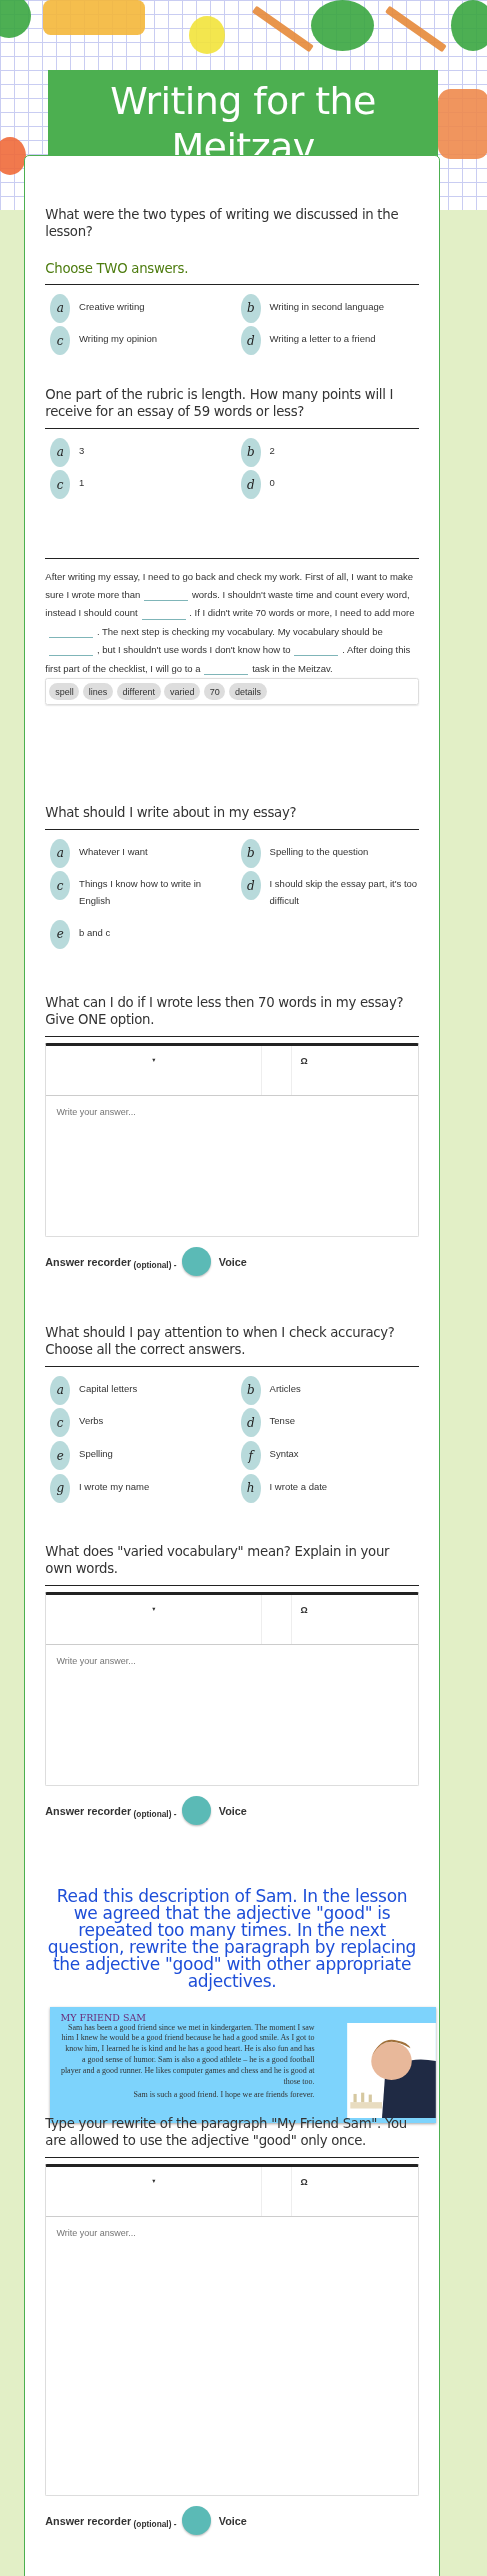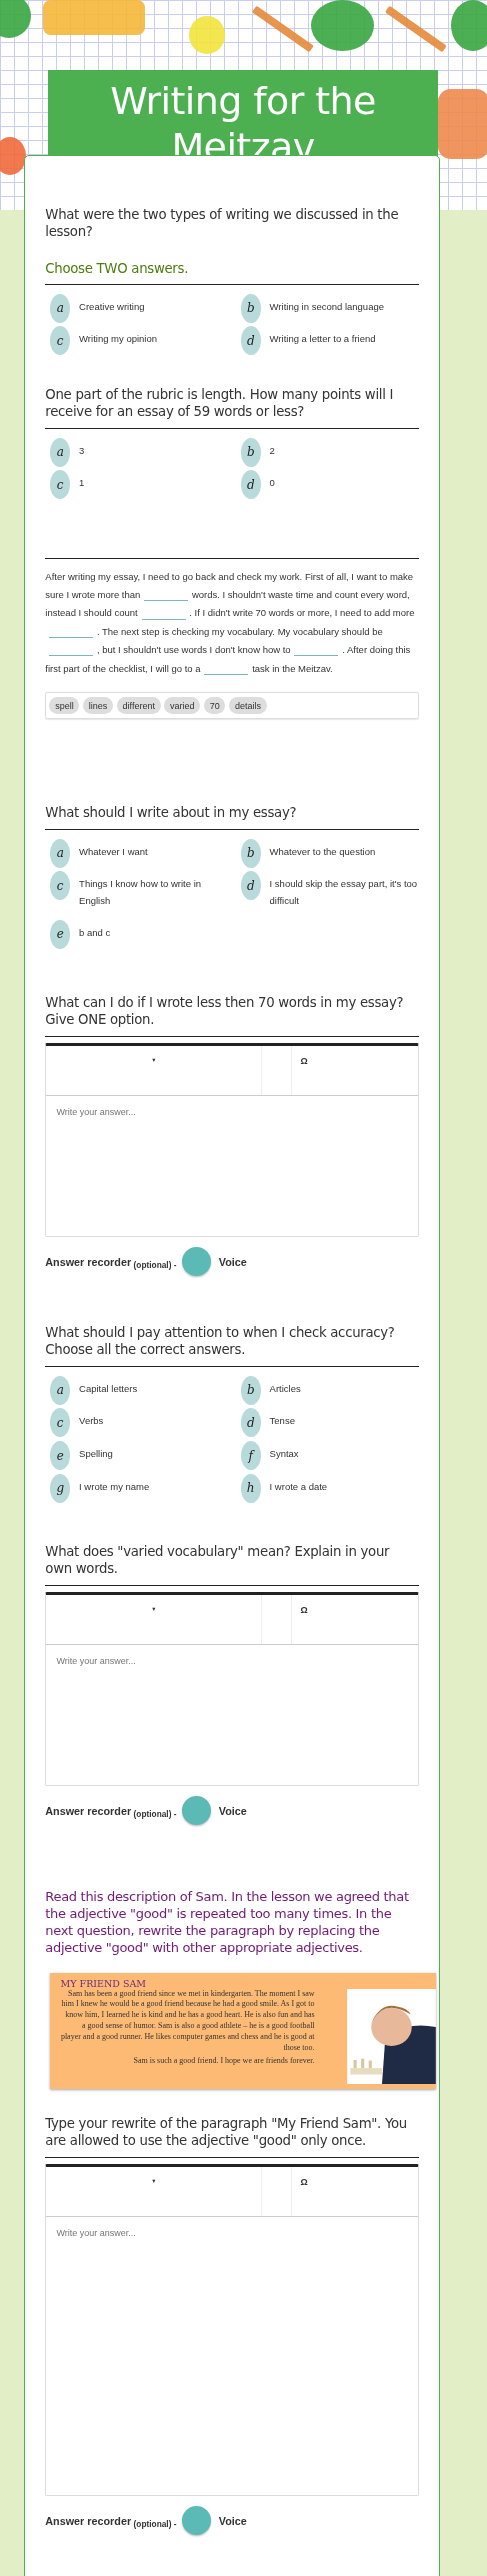--- a/index.html
+++ b/index.html
@@ -50,37 +50,37 @@
   .badge {
     width: 19.7px; height: 29px; border-radius: 50%; background: #b8dadb;
     display: flex; align-items: center; justify-content: center;
     font-family: "DejaVu Serif", serif; font-size: 12px; color: #222; flex: none;
     margin-left: 5.1px; font-style: italic;
   }
   .opt-label { font-size: 9.5px; line-height: 16.5px; color: #333; margin-left: 9px; padding-top: 5.1px; }
   .cloze { font-size: 9.5px; line-height: 18.4px; color: #333; margin-top: 9px; }
   .blank { display: inline-block; width: 44px; border-bottom: 0.6px solid #7fb5b8; height: 11.4px; vertical-align: middle; margin: 0 3.8px; }
   .bank {
-    margin-top: 14px; border: 0.6px solid #ddd; border-radius: 2.5px; padding: 3.8px 3.2px;
+    border: 0.6px solid #ddd; border-radius: 2.5px; padding: 3.8px 3.2px;
     display: flex; gap: 3.8px; box-shadow: 0 0.6px 1.3px rgba(0,0,0,.1);
   }
   .chip { background: #ddd; border-radius: 10.2px; padding: 3.8px 5.7px; font-size: 9px; color:#333; cursor: grab; }
   .editor { margin-top: 6.3px; border: 0.6px solid #ddd; border-top: 3.2px solid #222; border-radius: 1.9px; }
   .toolbar { height: 50px; display: flex; border-bottom: 1.3px solid #ccc; position: relative; }
   .tb-sel { width: 216px; display:flex; justify-content: center; padding-top: 10.2px; font-size: 6.3px; border-right: 0.6px solid #eee; }
   .tb-gap { width: 30px; border-right: 0.6px solid #eee; }
   .tb-omega { padding: 10.2px 0 0 8.3px; font-size: 9px; font-weight: bold; }
   .answer { height: 138px; padding: 11.4px 10.2px; font-size: 9px; color: #aaa; border: none; width: 100%; resize: none; font-family: "Liberation Sans", sans-serif; }
   .recorder { display: flex; align-items: center; margin-top: 10.2px; font-weight: bold; font-size: 10.8px; color: #333; }
   .recorder small { font-size: 8.3px; margin-left: 2.5px; margin-top: 6px; }
   .rec-btn { width: 29px; height: 29px; border-radius: 50%; background: #5bbab6; margin: 0 8.3px 0 5.1px; box-shadow: 0 1.3px 1.9px rgba(0,0,0,.25); cursor: pointer; }
-  .info { text-align: left; font-family: "DejaVu Sans", sans-serif; font-size: 13px; line-height: 17px; color:#701a75; letter-spacing:-0.3px; }
+  .info { text-align: center; font-family: "DejaVu Sans", sans-serif; font-size: 17px; line-height: 17px; color:#1d4ed8; letter-spacing:-0.3px; }
   .sam {
     margin: 16.5px 0 0 5.1px; width: 386px; height: 116px; box-shadow: 0 0.6px 2.5px rgba(0,0,0,.35);
-    background: #fdba74; position: relative; padding: 5.1px 10.2px;
+    background: #7dd3fc; position: relative; padding: 5.1px 10.2px;
   }
   .sam h3 { color: #6a2c7a; font-family: "DejaVu Serif", serif; font-weight: normal; font-size: 9.5px; }
   .sam p { font-family: "Liberation Serif", serif; font-size: 8px; line-height: 10.8px; color: #333; width: 254px; text-align: right; }
   .sam p + p { margin-top: 2.5px; }
   .boy { position: absolute; right: 0; top: 16.5px; width: 89px; height: 95px; }
 </style>
 </head>
 <body>
 
 <div class="hero">
@@ -165,21 +165,21 @@
   <section class="q" style="top:648px;">
     <h2 class="q-title">What should I write about in my essay?</h2>
     <div class="rule"></div>
     <div class="opts">
       <div class="opt">
           <span class="badge">a</span>
           <span class="opt-label">Whatever I want</span>
         </div>
       <div class="opt">
           <span class="badge">b</span>
-          <span class="opt-label">Whatever to the question</span>
+          <span class="opt-label">Spelling to the question</span>
         </div>
       <div class="opt">
           <span class="badge">c</span>
           <span class="opt-label">Things I know how to write in English</span>
         </div>
       <div class="opt">
           <span class="badge">d</span>
           <span class="opt-label">I should skip the essay part, it's too difficult</span>
         </div>
       <div class="opt" style="margin-top:6.3px;">

